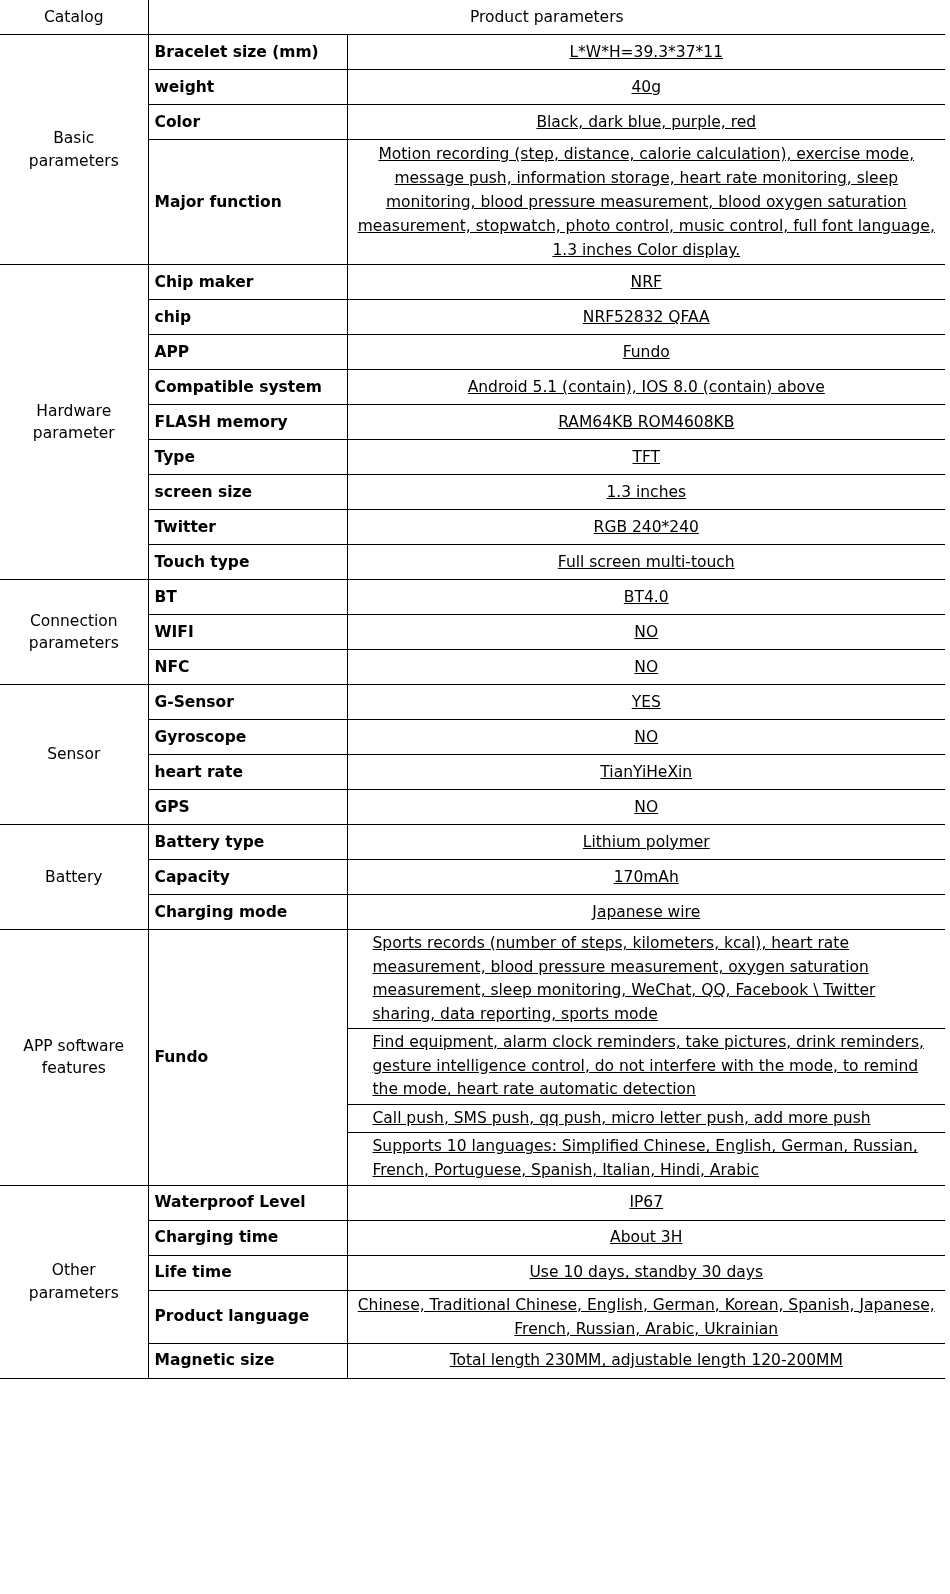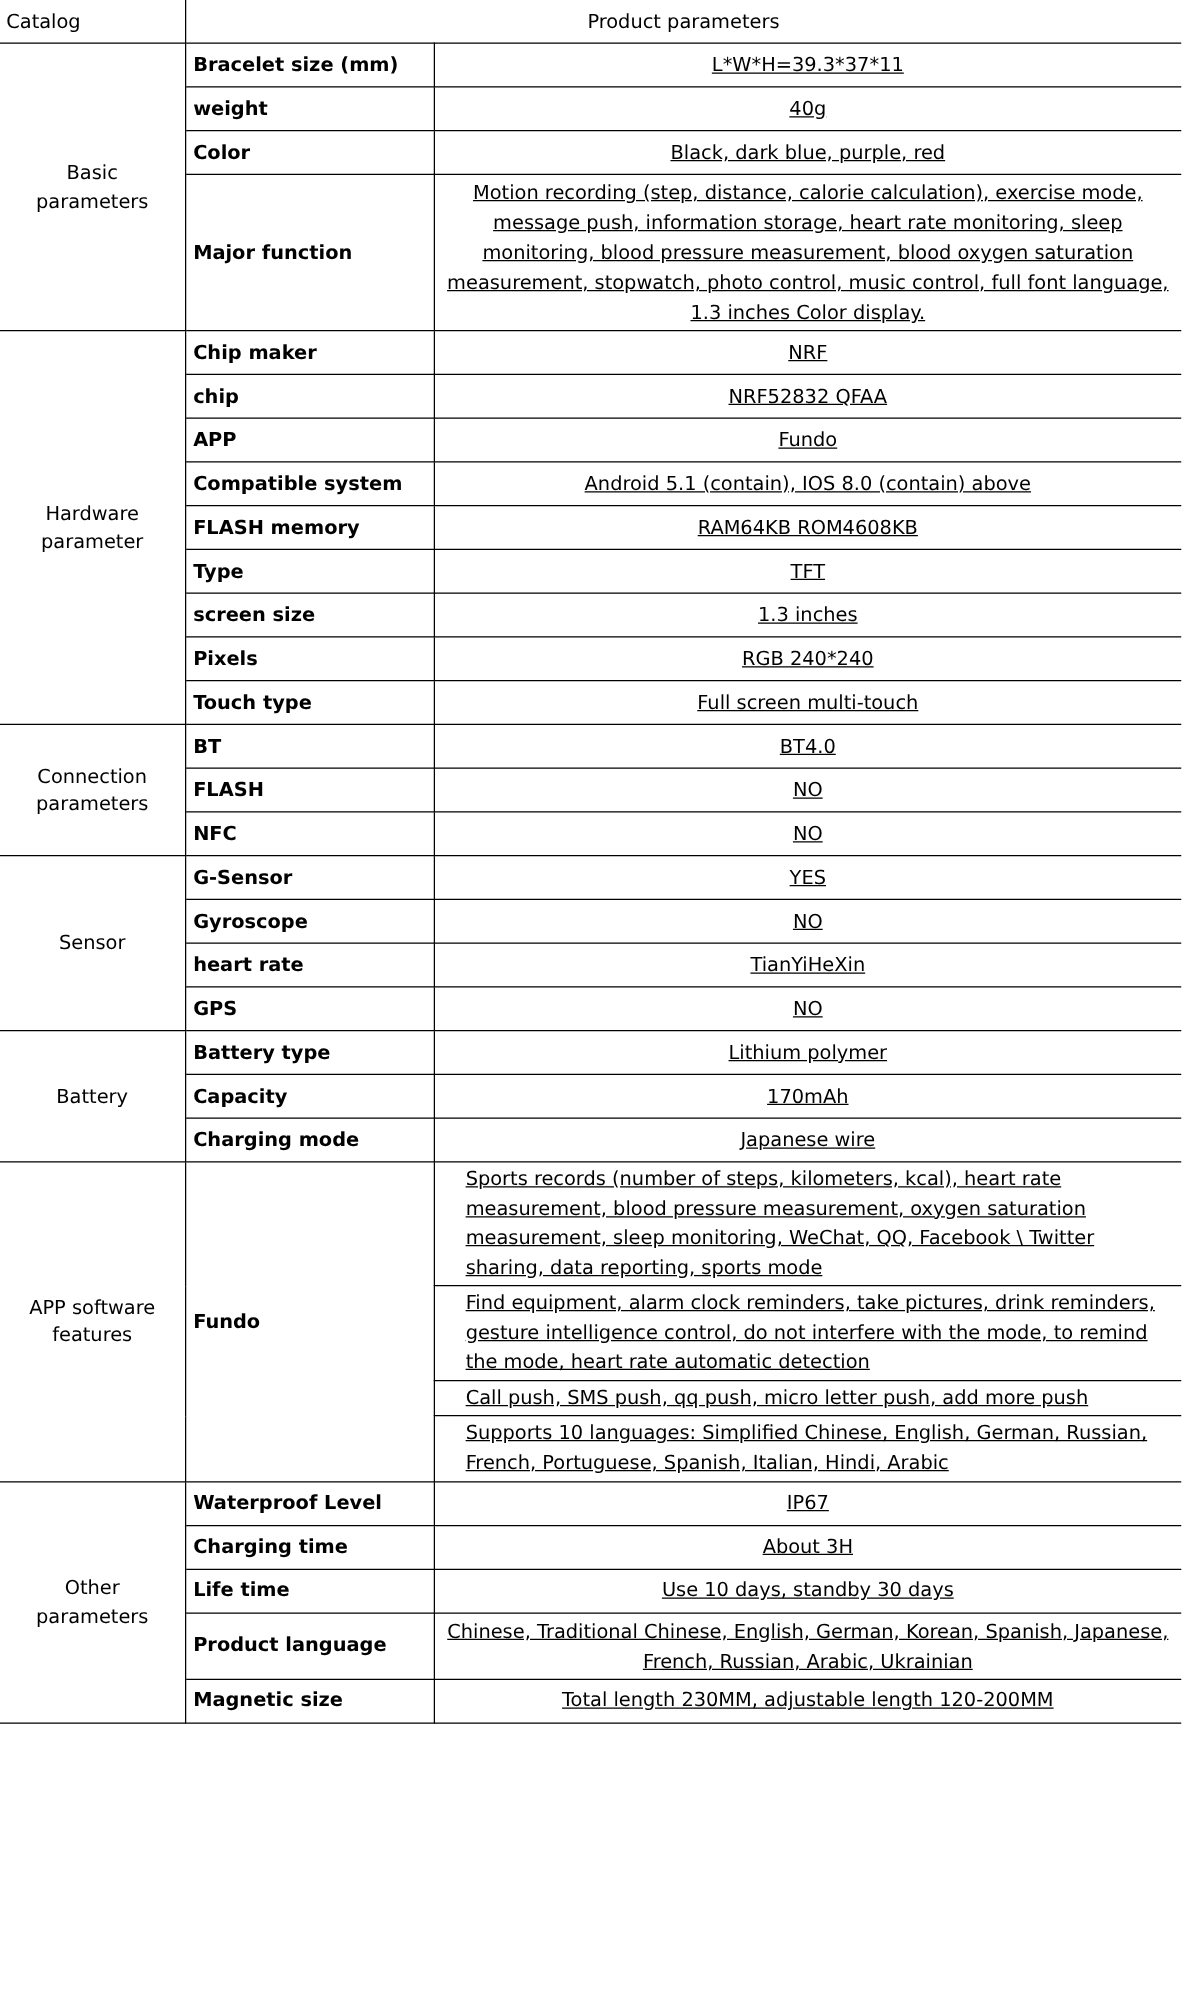--- a/index.html
+++ b/index.html
@@ -34,20 +34,21 @@
     vertical-align: middle;
     font-weight: 400;
   }
 
   
   td.hdr-cat {
     border-top: none;
     border-left: none;
     border-bottom: 1.6px solid #000000;
     border-right: 1px solid #000000;
+    text-align: center;
     height: 30px;
   }
   td.hdr-val {
     border-top: none;
     border-right: none;
     border-bottom: 1.6px solid #000000;
     text-align: center;
     height: 30px;
   }
 
@@ -141,34 +142,34 @@
       </tr>
       <tr>
         <td class="pname">Type</td>
         <td class="val row-h">TFT</td>
       </tr>
       <tr>
         <td class="pname">screen size</td>
         <td class="val row-h">1.3 inches</td>
       </tr>
       <tr>
-        <td class="pname">Pixels</td>
+        <td class="pname">Twitter</td>
         <td class="val row-h">RGB 240*240</td>
       </tr>
       <tr>
         <td class="pname">Touch type</td>
         <td class="val row-h">Full screen multi-touch</td>
       </tr>
       <tr class="section-start">
         <td class="cat" rowspan="3"><span>Connection</span><br><span>parameters</span></td>
         <td class="pname">BT</td>
         <td class="val row-h">BT4.0</td>
       </tr>
       <tr>
-        <td class="pname">FLASH</td>
+        <td class="pname">WIFI</td>
         <td class="val row-h">NO</td>
       </tr>
       <tr>
         <td class="pname">NFC</td>
         <td class="val row-h">NO</td>
       </tr>
       <tr class="section-start">
         <td class="cat" rowspan="4"><span>Sensor</span></td>
         <td class="pname">G-Sensor</td>
         <td class="val row-h">YES</td>

